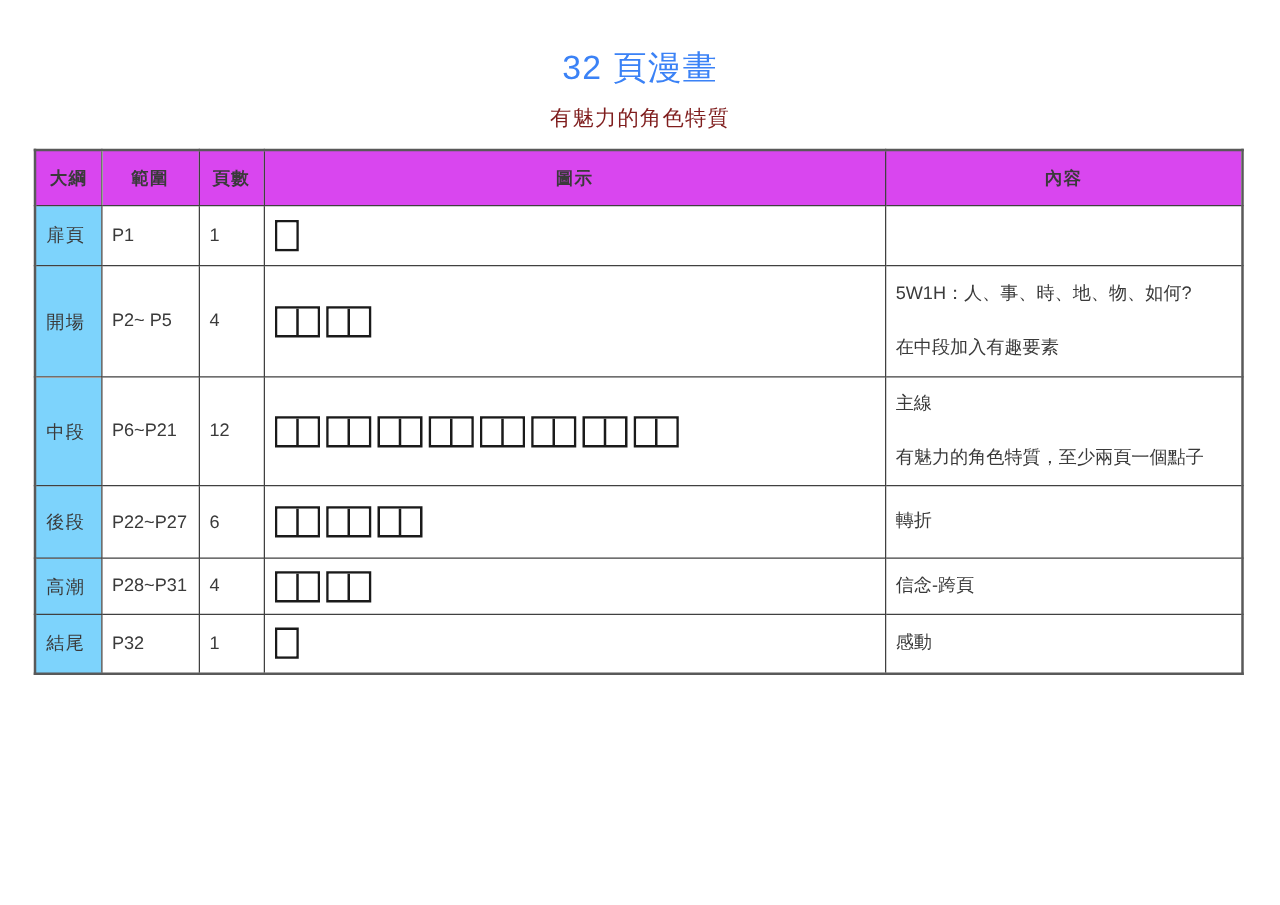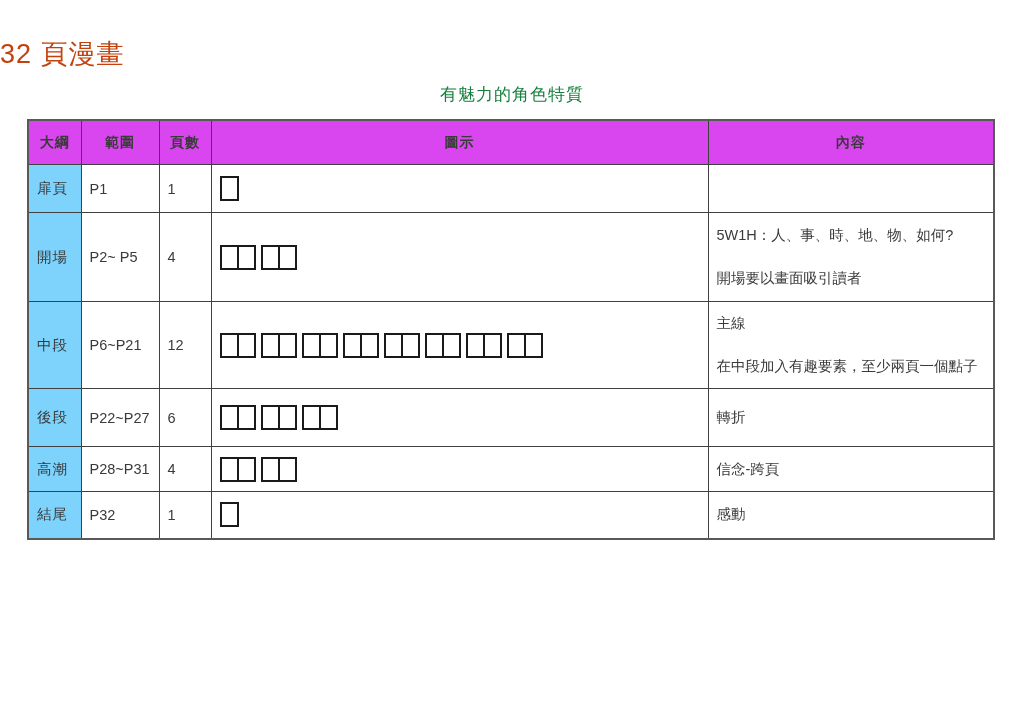--- a/index.html
+++ b/index.html
@@ -3,26 +3,26 @@
 <meta charset="utf-8">
 <style>
   html,body{margin:0;padding:0;}
   body{
     width:1024px;height:724px;background:#ffffff;overflow:hidden;
     font-family:"Liberation Sans","DejaVu Sans",sans-serif;
     color:#3a3a3a;
   }
   .page{width:1024px;height:724px;position:relative;background:#fff;}
   .doc-title{
-    margin:38px 0 0;font-size:27px;font-weight:400;
-    color:#c2410c;line-height:32px;letter-spacing:1px;
+    margin:38px 0 0;text-align:center;font-size:27px;font-weight:400;
+    color:#3b82f6;line-height:32px;letter-spacing:1px;
   }
   .doc-subtitle{
     margin:14px 0 0;text-align:center;font-size:17px;font-weight:400;
-    color:#15803d;line-height:22px;letter-spacing:1px;
+    color:#7f1d1d;line-height:22px;letter-spacing:1px;
   }
   table.outline{
     border-collapse:collapse;table-layout:fixed;
     margin:13px 0 0 27px;width:966px;
     border:2px solid #595959;
   }
   table.outline th, table.outline td{
     border:1px solid #404040;
     vertical-align:middle;
     font-size:14.5px;
@@ -118,21 +118,21 @@
               </span>
               <span class="box-group">
                 <span class="box-cell"></span>
                 <span class="box-cell"></span>
               </span>
             </div>
     </td>
     <td class="content-cell">
       <div class="content-stack">
               <div class="content-line">5W1H：人、事、時、地、物、如何?</div>
-              <div class="content-line">開場要以畫面吸引讀者</div>
+              <div class="content-line">在中段加入有趣要素</div>
             </div>
     </td>
   </tr>
         <tr>
     <td class="outline-cell">中段</td>
     <td class="range-cell">P6~P21</td>
     <td class="pages-cell">12</td>
     <td class="illustration-cell">
       <div class="box-row">
               <span class="box-group">
@@ -165,21 +165,21 @@
               </span>
               <span class="box-group">
                 <span class="box-cell"></span>
                 <span class="box-cell"></span>
               </span>
             </div>
     </td>
     <td class="content-cell">
       <div class="content-stack">
               <div class="content-line">主線</div>
-              <div class="content-line">在中段加入有趣要素，至少兩頁一個點子</div>
+              <div class="content-line">有魅力的角色特質，至少兩頁一個點子</div>
             </div>
     </td>
   </tr>
         <tr>
     <td class="outline-cell">後段</td>
     <td class="range-cell">P22~P27</td>
     <td class="pages-cell">6</td>
     <td class="illustration-cell">
       <div class="box-row">
               <span class="box-group">

